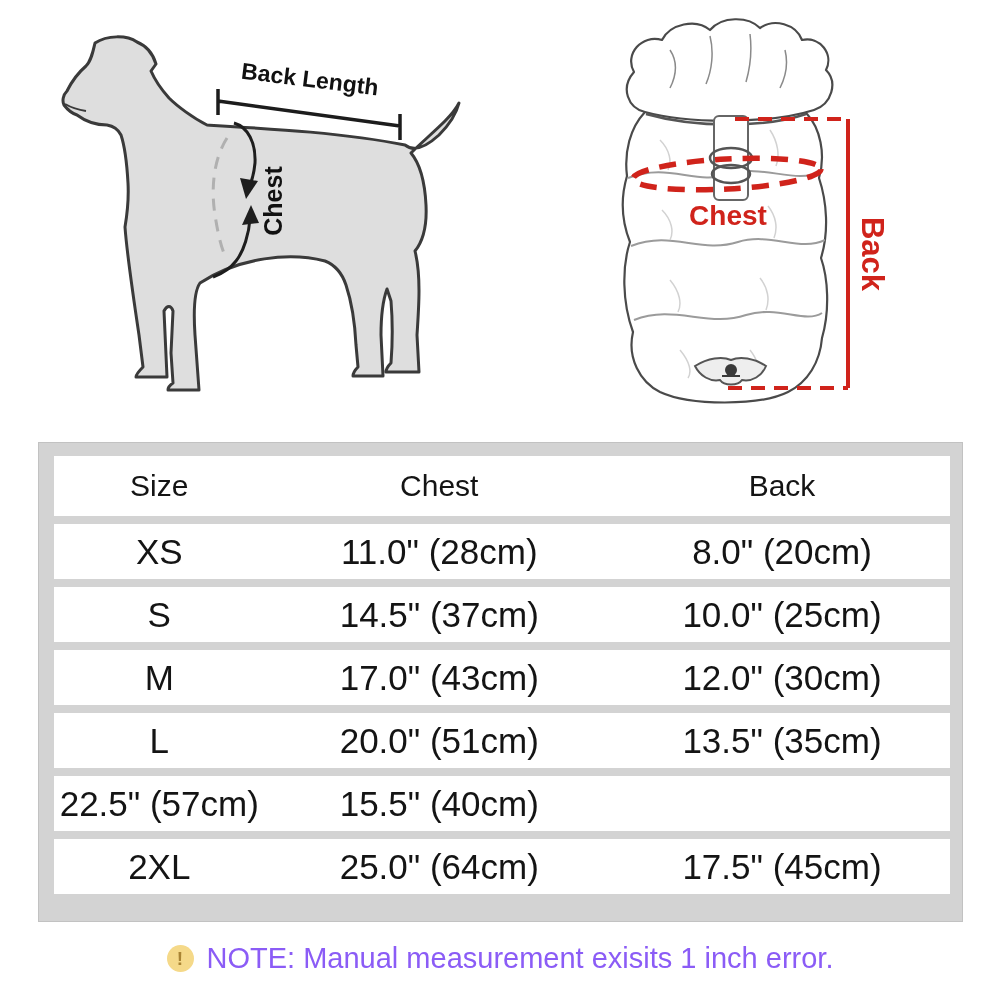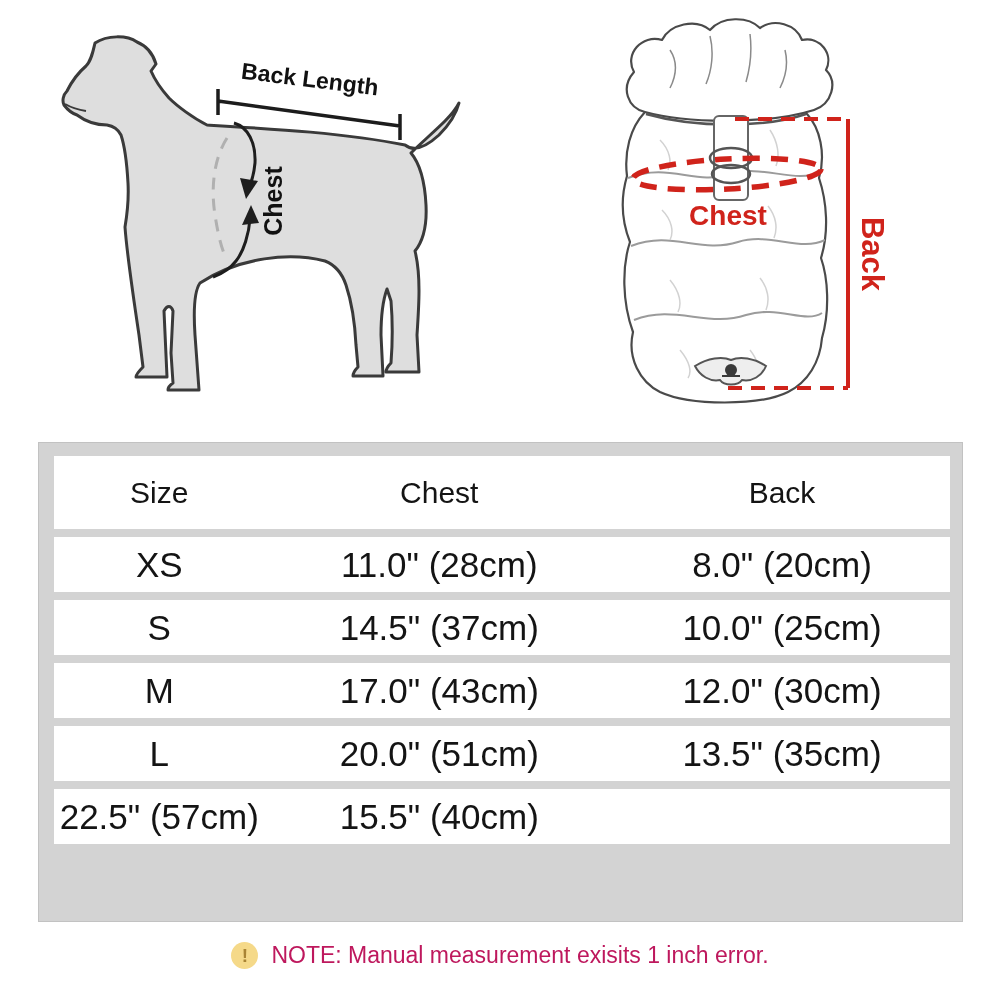--- a/index.html
+++ b/index.html
@@ -8,31 +8,31 @@
   .illus{position:absolute;}
   #dog-illustration{left:15px;top:5px;}
   #vest-illustration{left:600px;top:10px;}
 
   
   .size-table{position:absolute;left:38px;top:442px;width:925px;height:480px;
       background:#d3d3d3;border:1px solid #c2c2c2;box-sizing:border-box;
       padding:13px 12px 0 15px;}
   .trow{display:grid;grid-template-columns:23.5% 39% 37.5%;background:#fff;
       margin-bottom:8px;align-items:center;text-align:center;height:55px;}
-  .trow.header{height:73px;}
+  .trow.header{height:60px;}
   .trow.header .cell{font-size:30px;}
   .cell{font-size:35px;color:#141414;}
 
   
   .note{position:absolute;left:0;top:942px;width:1000px;display:flex;
       justify-content:center;align-items:center;gap:13px;}
   .note-icon{width:27px;height:27px;border-radius:50%;background:#f5d989;
       color:#a98434;font-weight:bold;font-size:19px;line-height:27px;
       text-align:center;flex:0 0 auto;}
-  .note-text{font-size:23px;color:#be185d;}
+  .note-text{font-size:29px;color:#8b5cf6;}
 
   svg text{font-family:"Liberation Sans",sans-serif;}
 </style>
 </head>
 <body>
 
 <svg id="dog-illustration" class="illus" width="500" height="430" viewBox="0 0 500 430">
 
   <path d="M 52,86
        C 48,90 47,96 49,100
@@ -174,18 +174,23 @@
   </div>
   <div class="trow">
     <div class="cell">L</div>
     <div class="cell">20.0" (51cm)</div>
     <div class="cell">13.5" (35cm)</div>
   </div>
   <div class="trow">
     <div class="cell">22.5" (57cm)</div>
     <div class="cell">15.5" (40cm)</div>
   </div>
+  <div class="trow">
+    <div class="cell">2XL</div>
+    <div class="cell">25.0" (64cm)</div>
+    <div class="cell">17.5" (45cm)</div>
+  </div>
 </div>
 
 <div class="note">
   <div class="note-icon">!</div>
   <div class="note-text">NOTE: Manual measurement exisits 1 inch error.</div>
 </div>
 
 </body></html>

